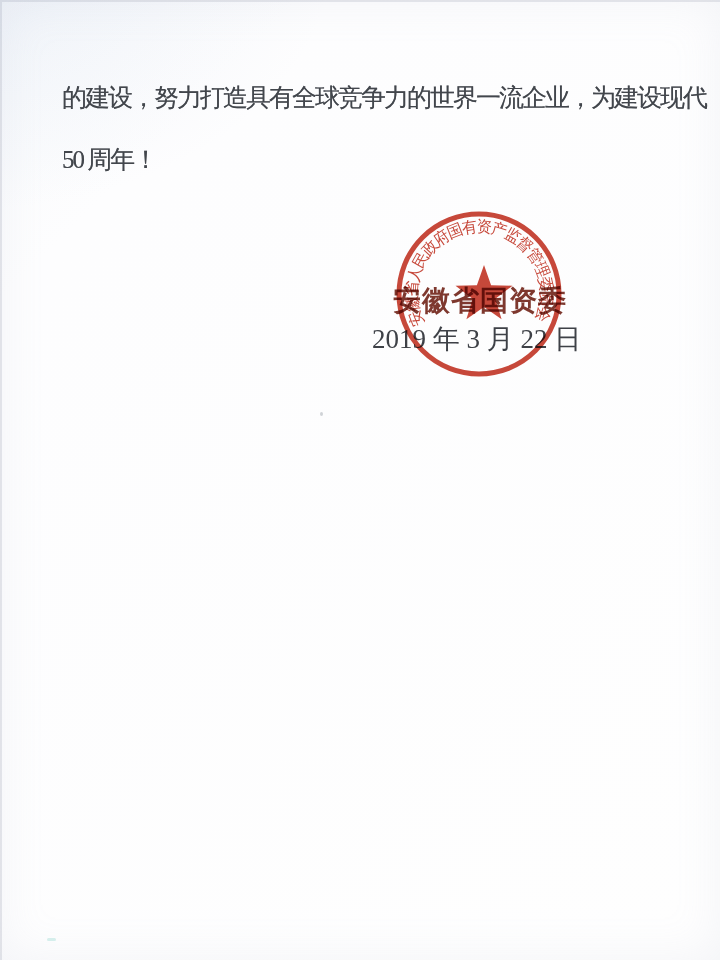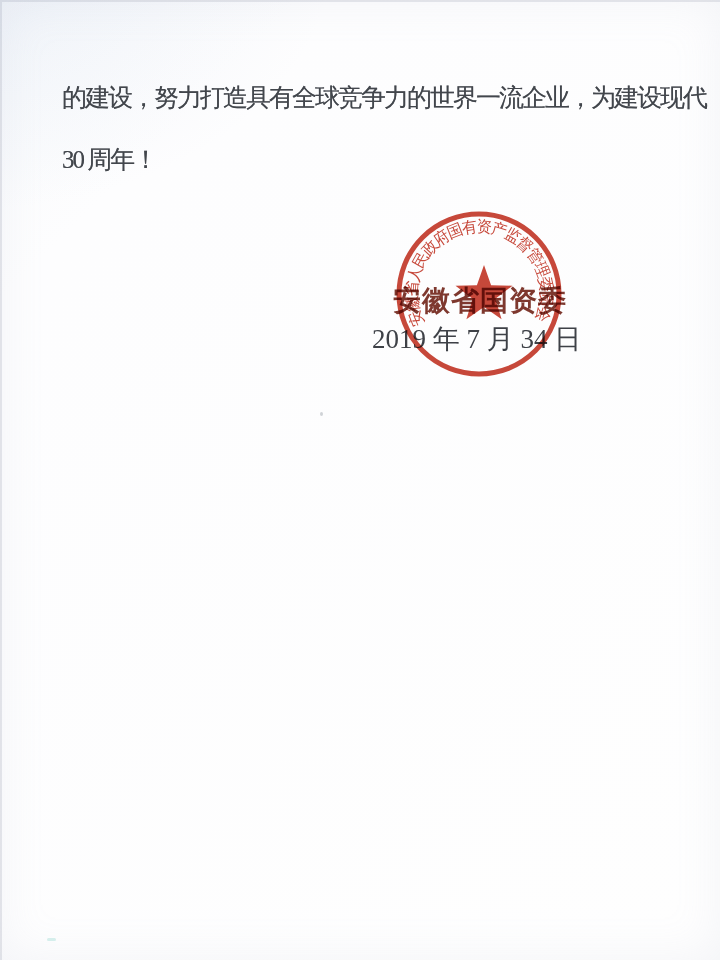--- a/index.html
+++ b/index.html
@@ -71,26 +71,26 @@
     position: absolute; left: 47px; top: 938px;
     width: 9px; height: 3px; border-radius: 2px;
     background: #7fd0c8; opacity: 0.3;
   }
 </style>
 </head>
 <body>
 
 <div class="doc-text">
   <span class="doc-line">的建设，努力打造具有全球竞争力的世界一流企业，为建设现代</span>
-  <span class="doc-line">30 周年！</span>
+  <span class="doc-line">50 周年！</span>
 </div>
 
 <div class="signature">安徽省国资委</div>
 
-<div class="date-line">2019 年 7 月 34 日</div>
+<div class="date-line">2019 年 3 月 22 日</div>
 
 <svg class="seal" width="200" height="200" viewBox="0 0 200 200" xmlns="http://www.w3.org/2000/svg">
   <defs>
     <path id="sealArc" d="M 45.3 129.1 A 62 62 0 1 1 154.7 129.1" fill="none"></path>
   </defs>
   <circle cx="100" cy="100" r="80" fill="none" stroke="#c43a2b" stroke-width="5"></circle>
   <polygon fill="#c43a2b" points="105,71 112.1,91.3 133.5,91.7 116.4,104.7 122.6,125.3 105,113 87.4,125.3 93.6,104.7 76.5,91.7 97.9,91.3"></polygon>
   <text font-size="16" fill="#c43a2b" letter-spacing="-1.5" font-family="Liberation Serif, DejaVu Serif, serif">
     <textPath href="#sealArc" startOffset="0" textLength="250" lengthAdjust="spacingAndGlyphs">安徽省人民政府国有资产监督管理委员会</textPath>
   </text>

